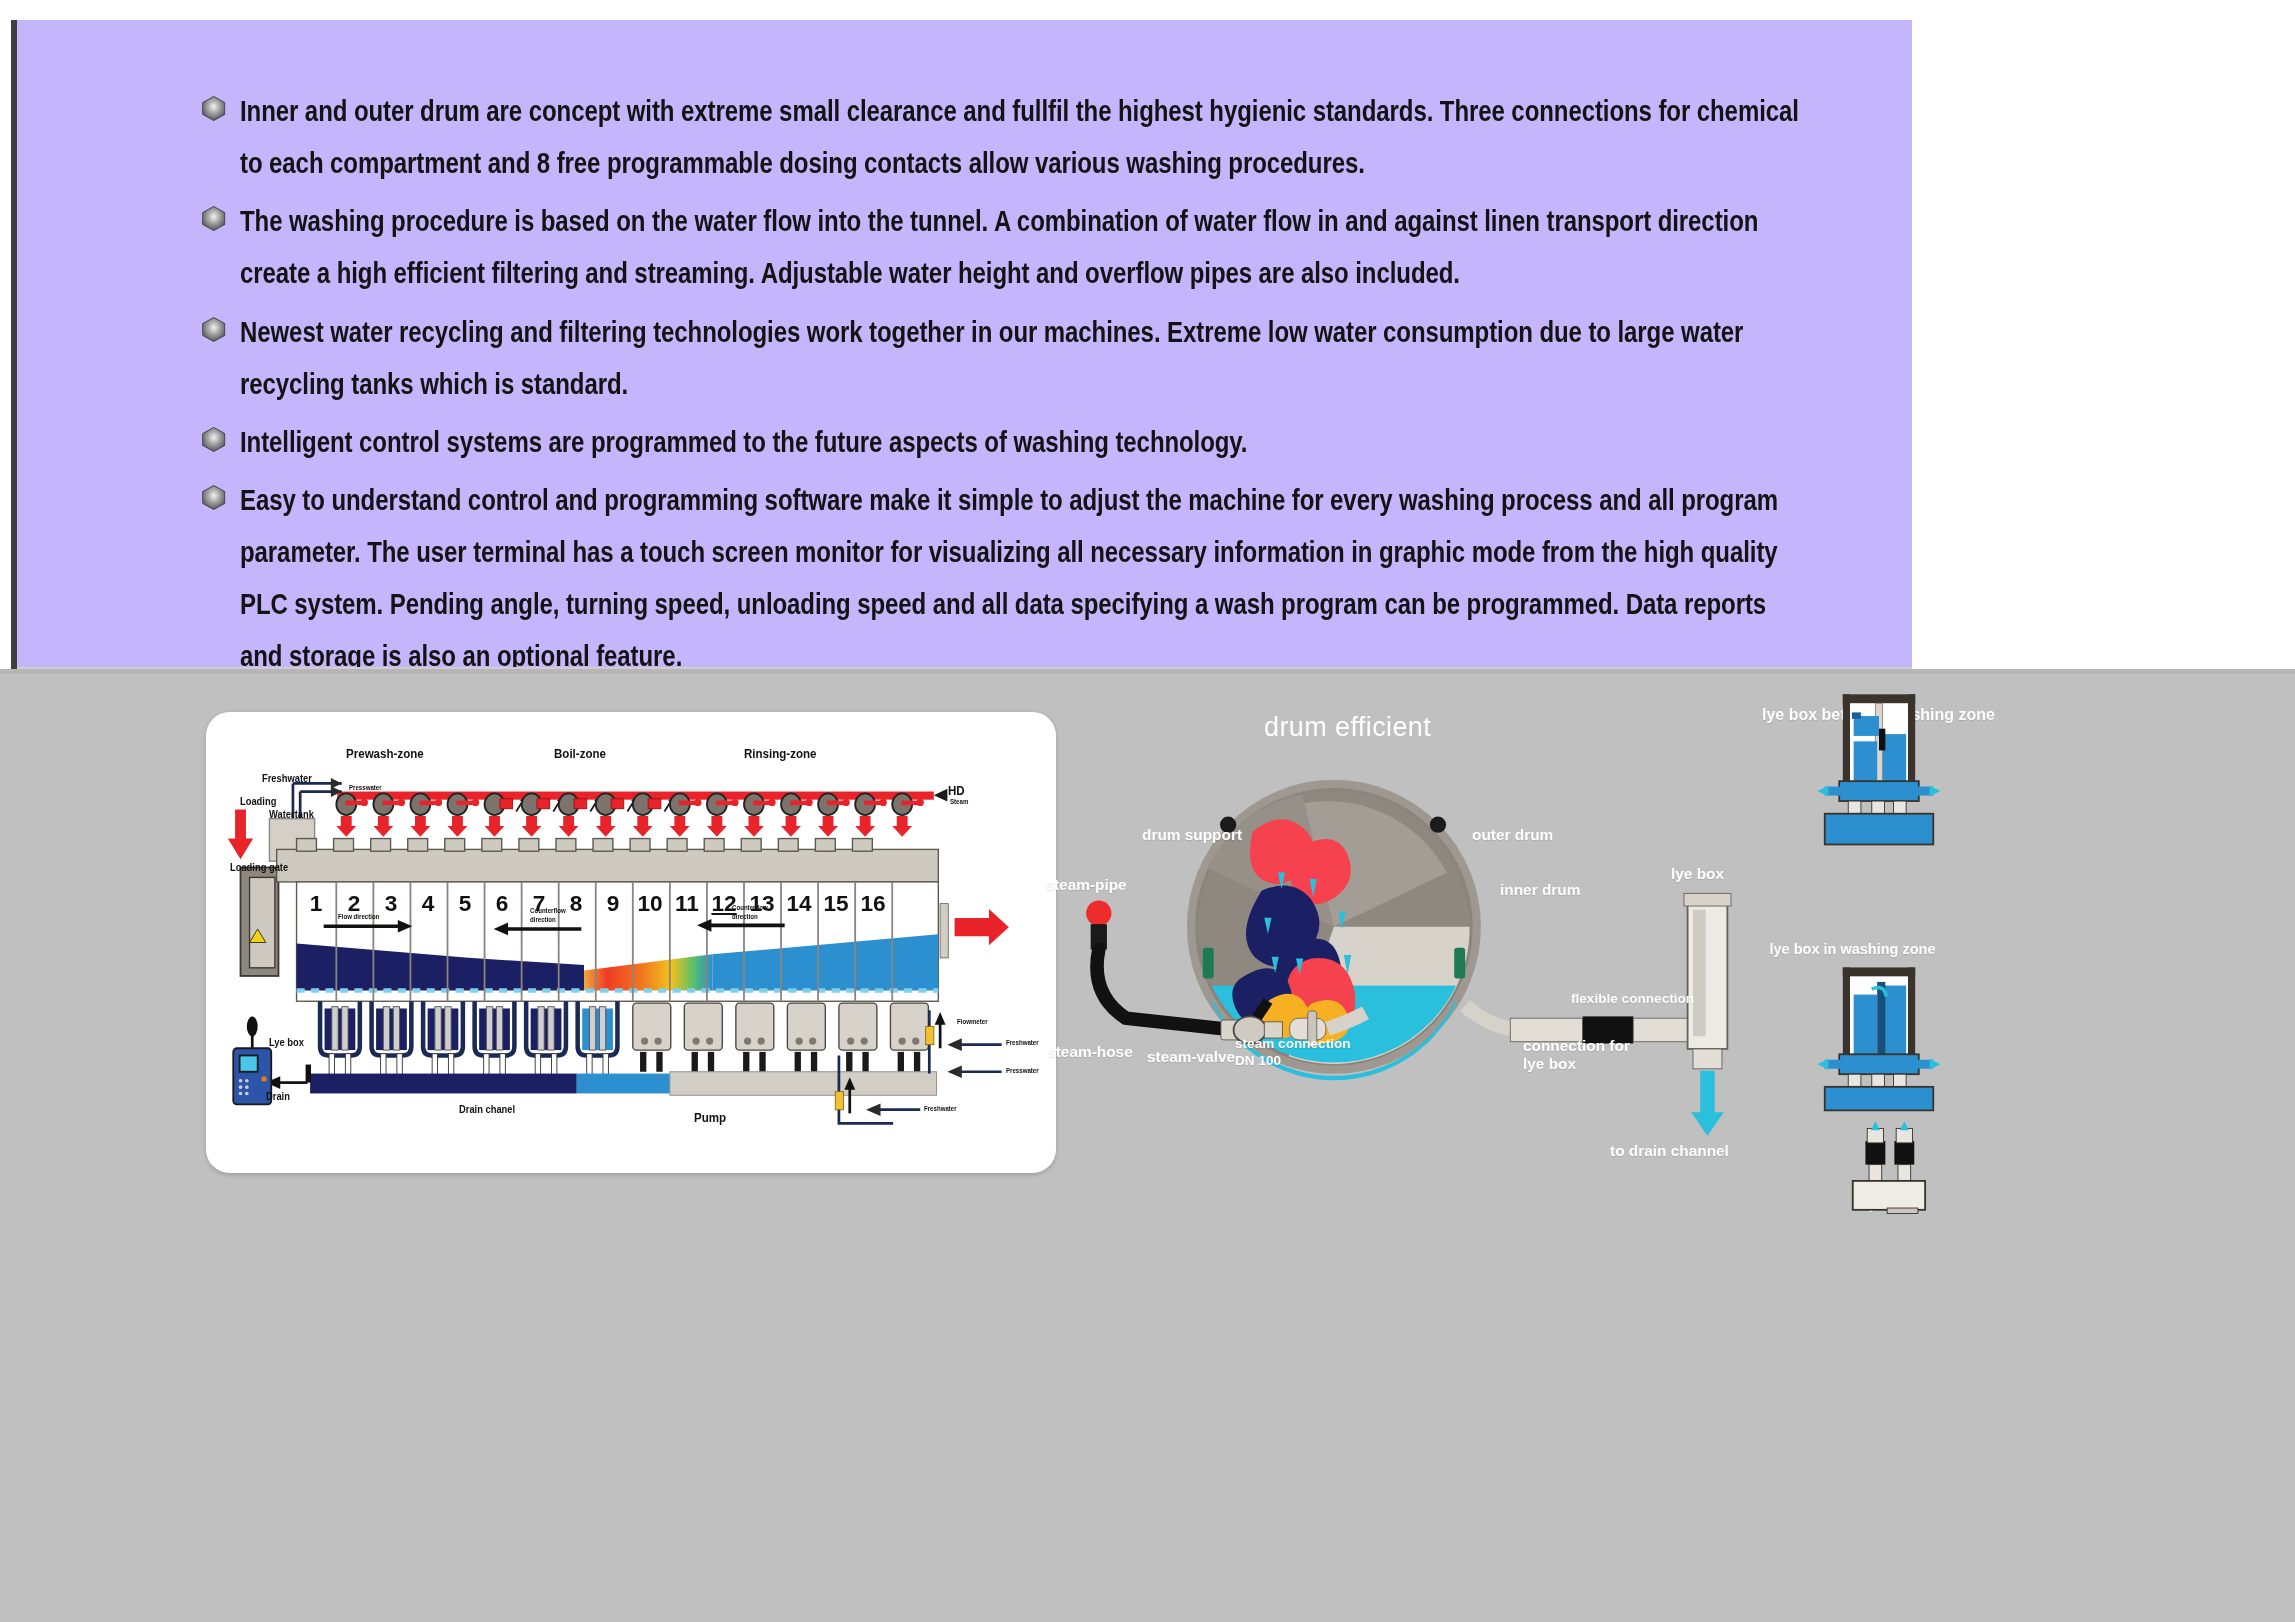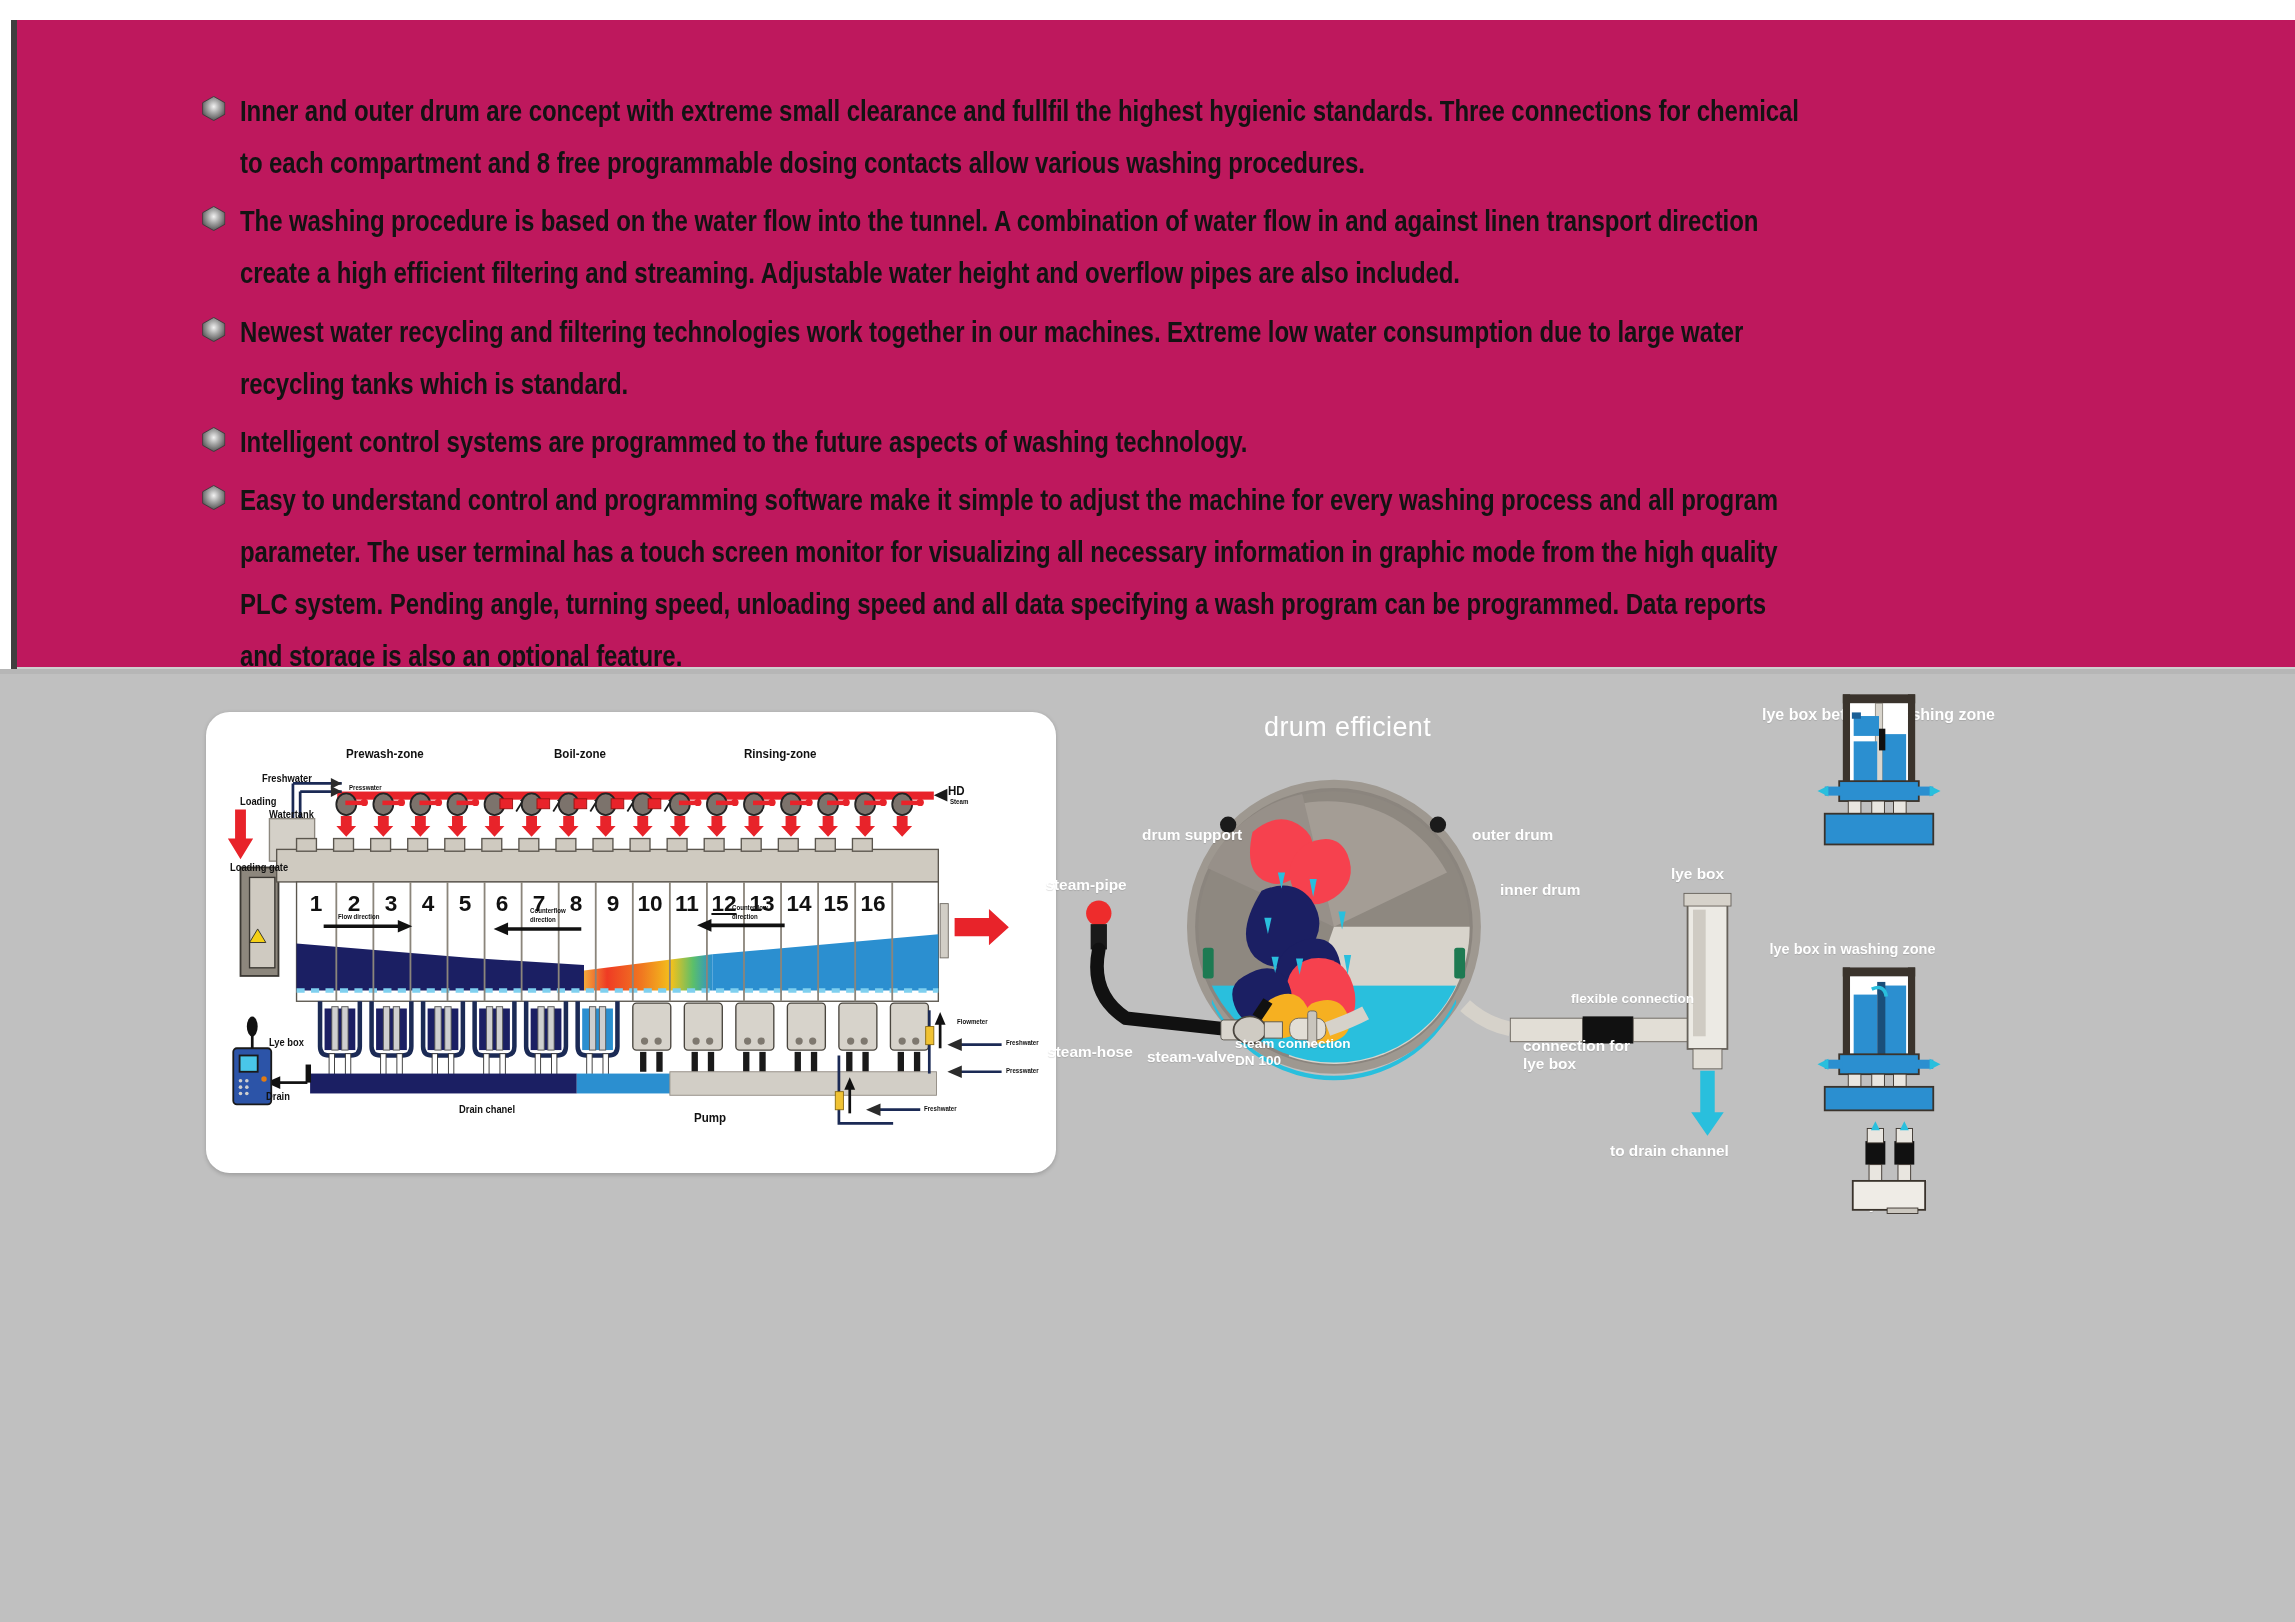--- a/index.html
+++ b/index.html
@@ -6,22 +6,22 @@
   html, body {
     width: 2296px; height: 1623px;
     font-family: "Liberation Sans", sans-serif;
     background: #ffffff;
     overflow: hidden;
   }
   #page { position: relative; width: 2296px; height: 1623px; background:#fff; }
 
   
   #top-panel {
-    position: absolute; left: 11px; top: 20px; width: 2285px; height: 650px;
-    background: #be185d;
+    position: absolute; left: 11px; top: 20px; width: 1901px; height: 650px;
+    background: #c4b5fd;
     border-left: 6.3px solid #3f3f3f;
   }
   #top-panel::after{
     content:""; position:absolute; left:0; right:0; bottom:0; height:2.7px;
     background:#cfcfcf;
   }
   .bullets { position: absolute; left: 185px; top: 65px; width: 1999px; }
   .bullet-row { display: flex; align-items: flex-start; margin-bottom: 6.3px; }
   .bullet-icon {
     flex: 0 0 auto; width: 23.5px; height: 25px; margin-right: 14.5px; margin-top: 11px;

